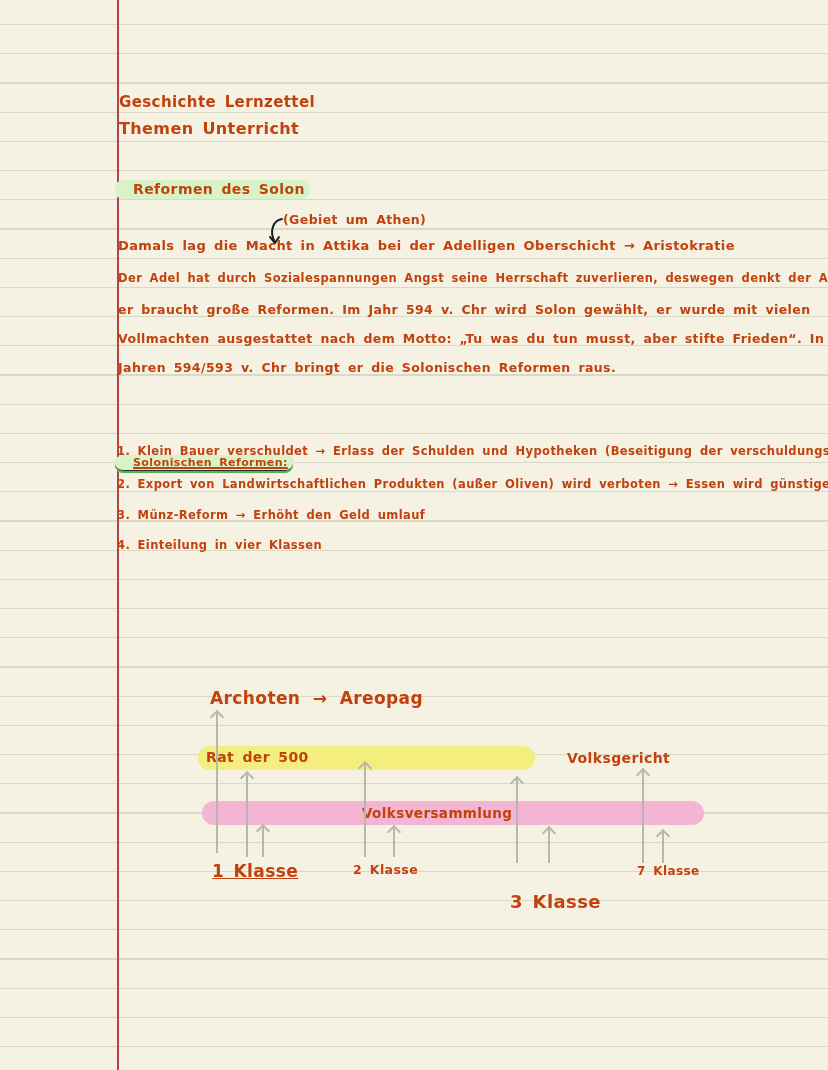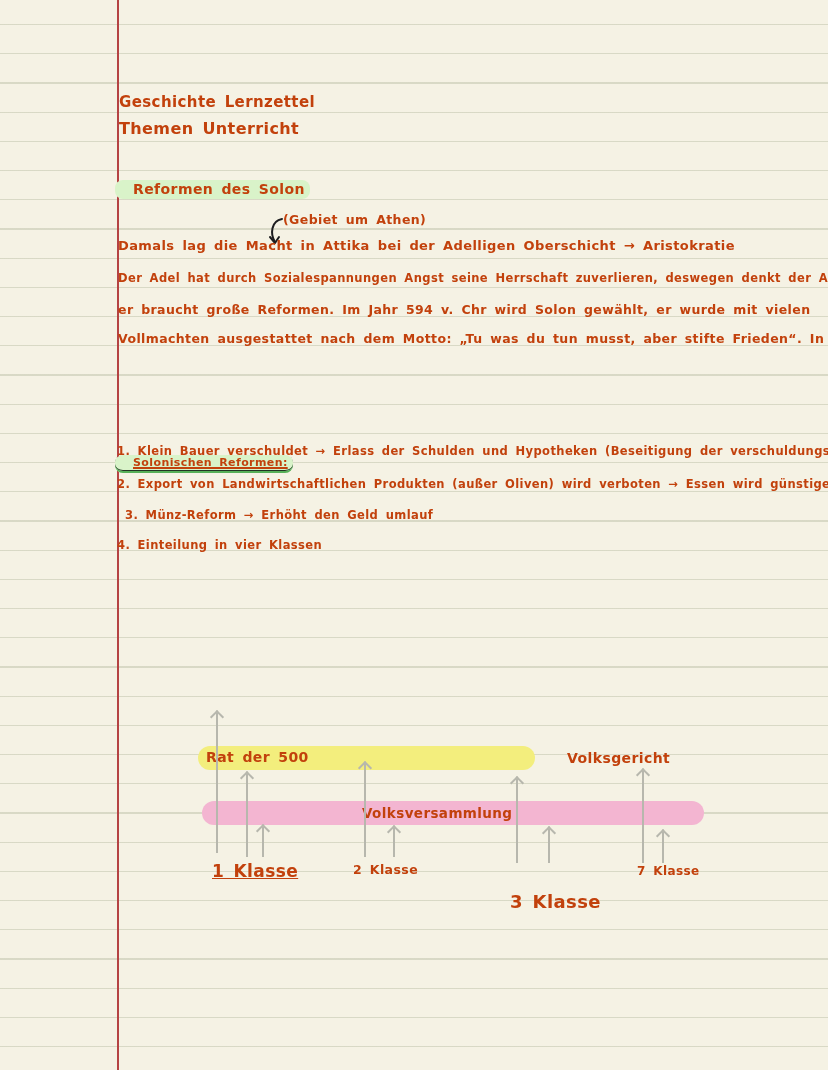--- a/index.html
+++ b/index.html
@@ -63,29 +63,31 @@
   <div class="hw" style="left:283px; top:212px; font-size:12.5px;">(Gebiet um Athen)</div>
   <svg class="curve-arrow" style="left:264px; top:216px;" width="24" height="32" viewBox="0 0 24 32">
     <path d="M18 3 C7 5 6 18 11 26" fill="none" stroke="#1d1d1f" stroke-width="2" stroke-linecap="round"></path>
     <path d="M6 21 L11 27 L15 21" fill="none" stroke="#1d1d1f" stroke-width="2" stroke-linecap="round" stroke-linejoin="round"></path>
   </svg>
 
   <div class="hw" style="left:118px; top:238px; font-size:13px;">Damals lag die Macht in Attika bei der Adelligen Oberschicht → Aristokratie</div>
   <div class="hw small" style="left:118px; top:272px;">Der Adel hat durch Sozialespannungen Angst seine Herrschaft zuverlieren, deswegen denkt der Adel</div>
   <div class="hw mid" style="left:118px; top:302px;">er braucht große Reformen. Im Jahr 594 v. Chr wird Solon gewählt, er wurde mit vielen</div>
   <div class="hw mid" style="left:118px; top:331px;">Vollmachten ausgestattet nach dem Motto: „Tu was du tun musst, aber stifte Frieden“. In den</div>
+  <div class="hw mid" style="left:118px; top:360px;">Jahren 594/593 v. Chr bringt er die Solonischen Reformen raus.</div>
 
   <div class="hw tiny" style="left:115px; top:414px;margin-top:42px;">
     <span class="hl-green underlined">Solonischen Reformen:</span>
   </div>
   <div class="hw small" style="left:117px; top:445px;">1. Klein Bauer verschuldet → Erlass der Schulden und Hypotheken (Beseitigung der verschuldungskrise)</div>
   <div class="hw small" style="left:117px; top:478px;">2. Export von Landwirtschaftlichen Produkten (außer Oliven) wird verboten → Essen wird günstiger</div>
-  <div class="hw small" style="left:117px; top:509px;padding-left:8px;">3. Münz-Reform → Erhöht den Geld umlauf</div>
+  <div class="hw small" style="left:117px; top:509px;">3. Münz-Reform → Erhöht den Geld umlauf</div>
   <div class="hw small" style="left:117px; top:539px;">4. Einteilung in vier Klassen</div>
 
+  <div class="hw" style="left:210px; top:688px; font-size:17px; word-spacing:6px;">Archoten → Areopag</div>
 
   <div class="bar bar-yellow" style="left:198px; top:746px; width:337px;"></div>
   <div class="hw" style="left:206px; top:749px; font-size:14px;">Rat der 500</div>
 
   <div class="hw" style="left:567px; top:750px; font-size:14px;">Volksgericht</div>
 
   <div class="bar bar-pink" style="left:202px; top:801px; width:502px;"></div>
   <div class="hw" style="left:362px; top:805px; font-size:13.5px;">Volksversammlung</div>
 
   <div class="arr" style="left:216px; top:713px; height:140px;"></div>

